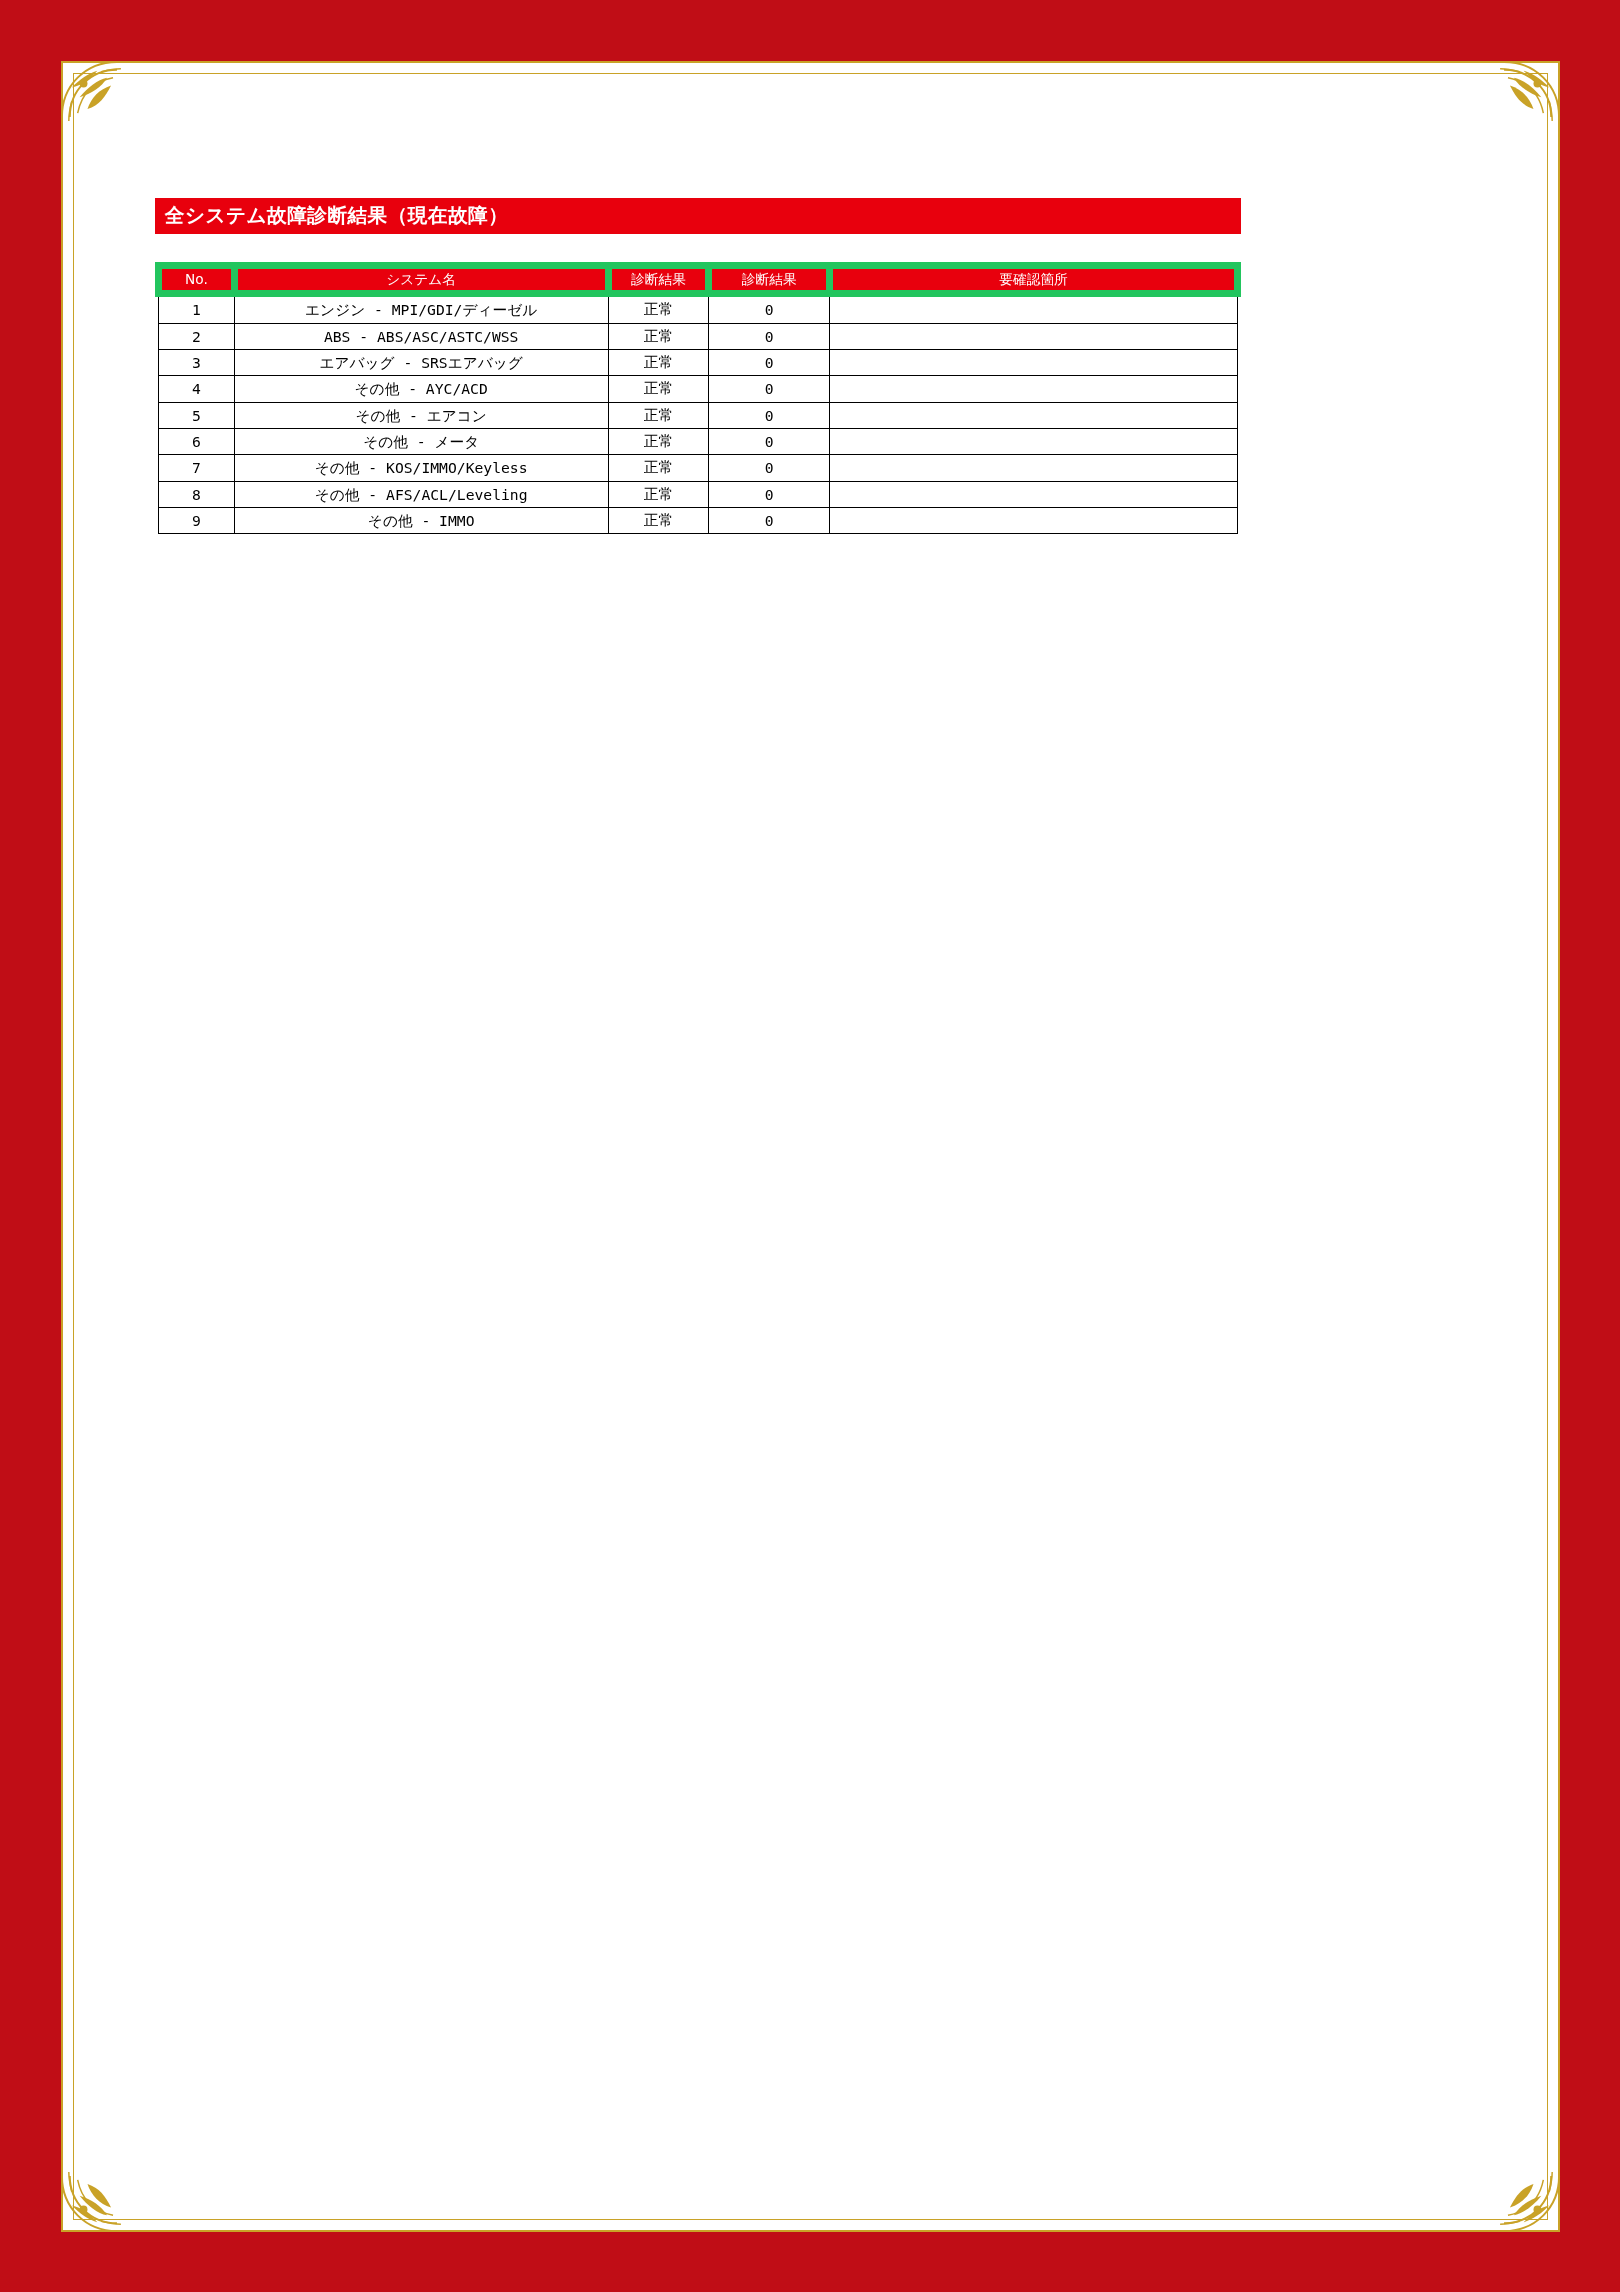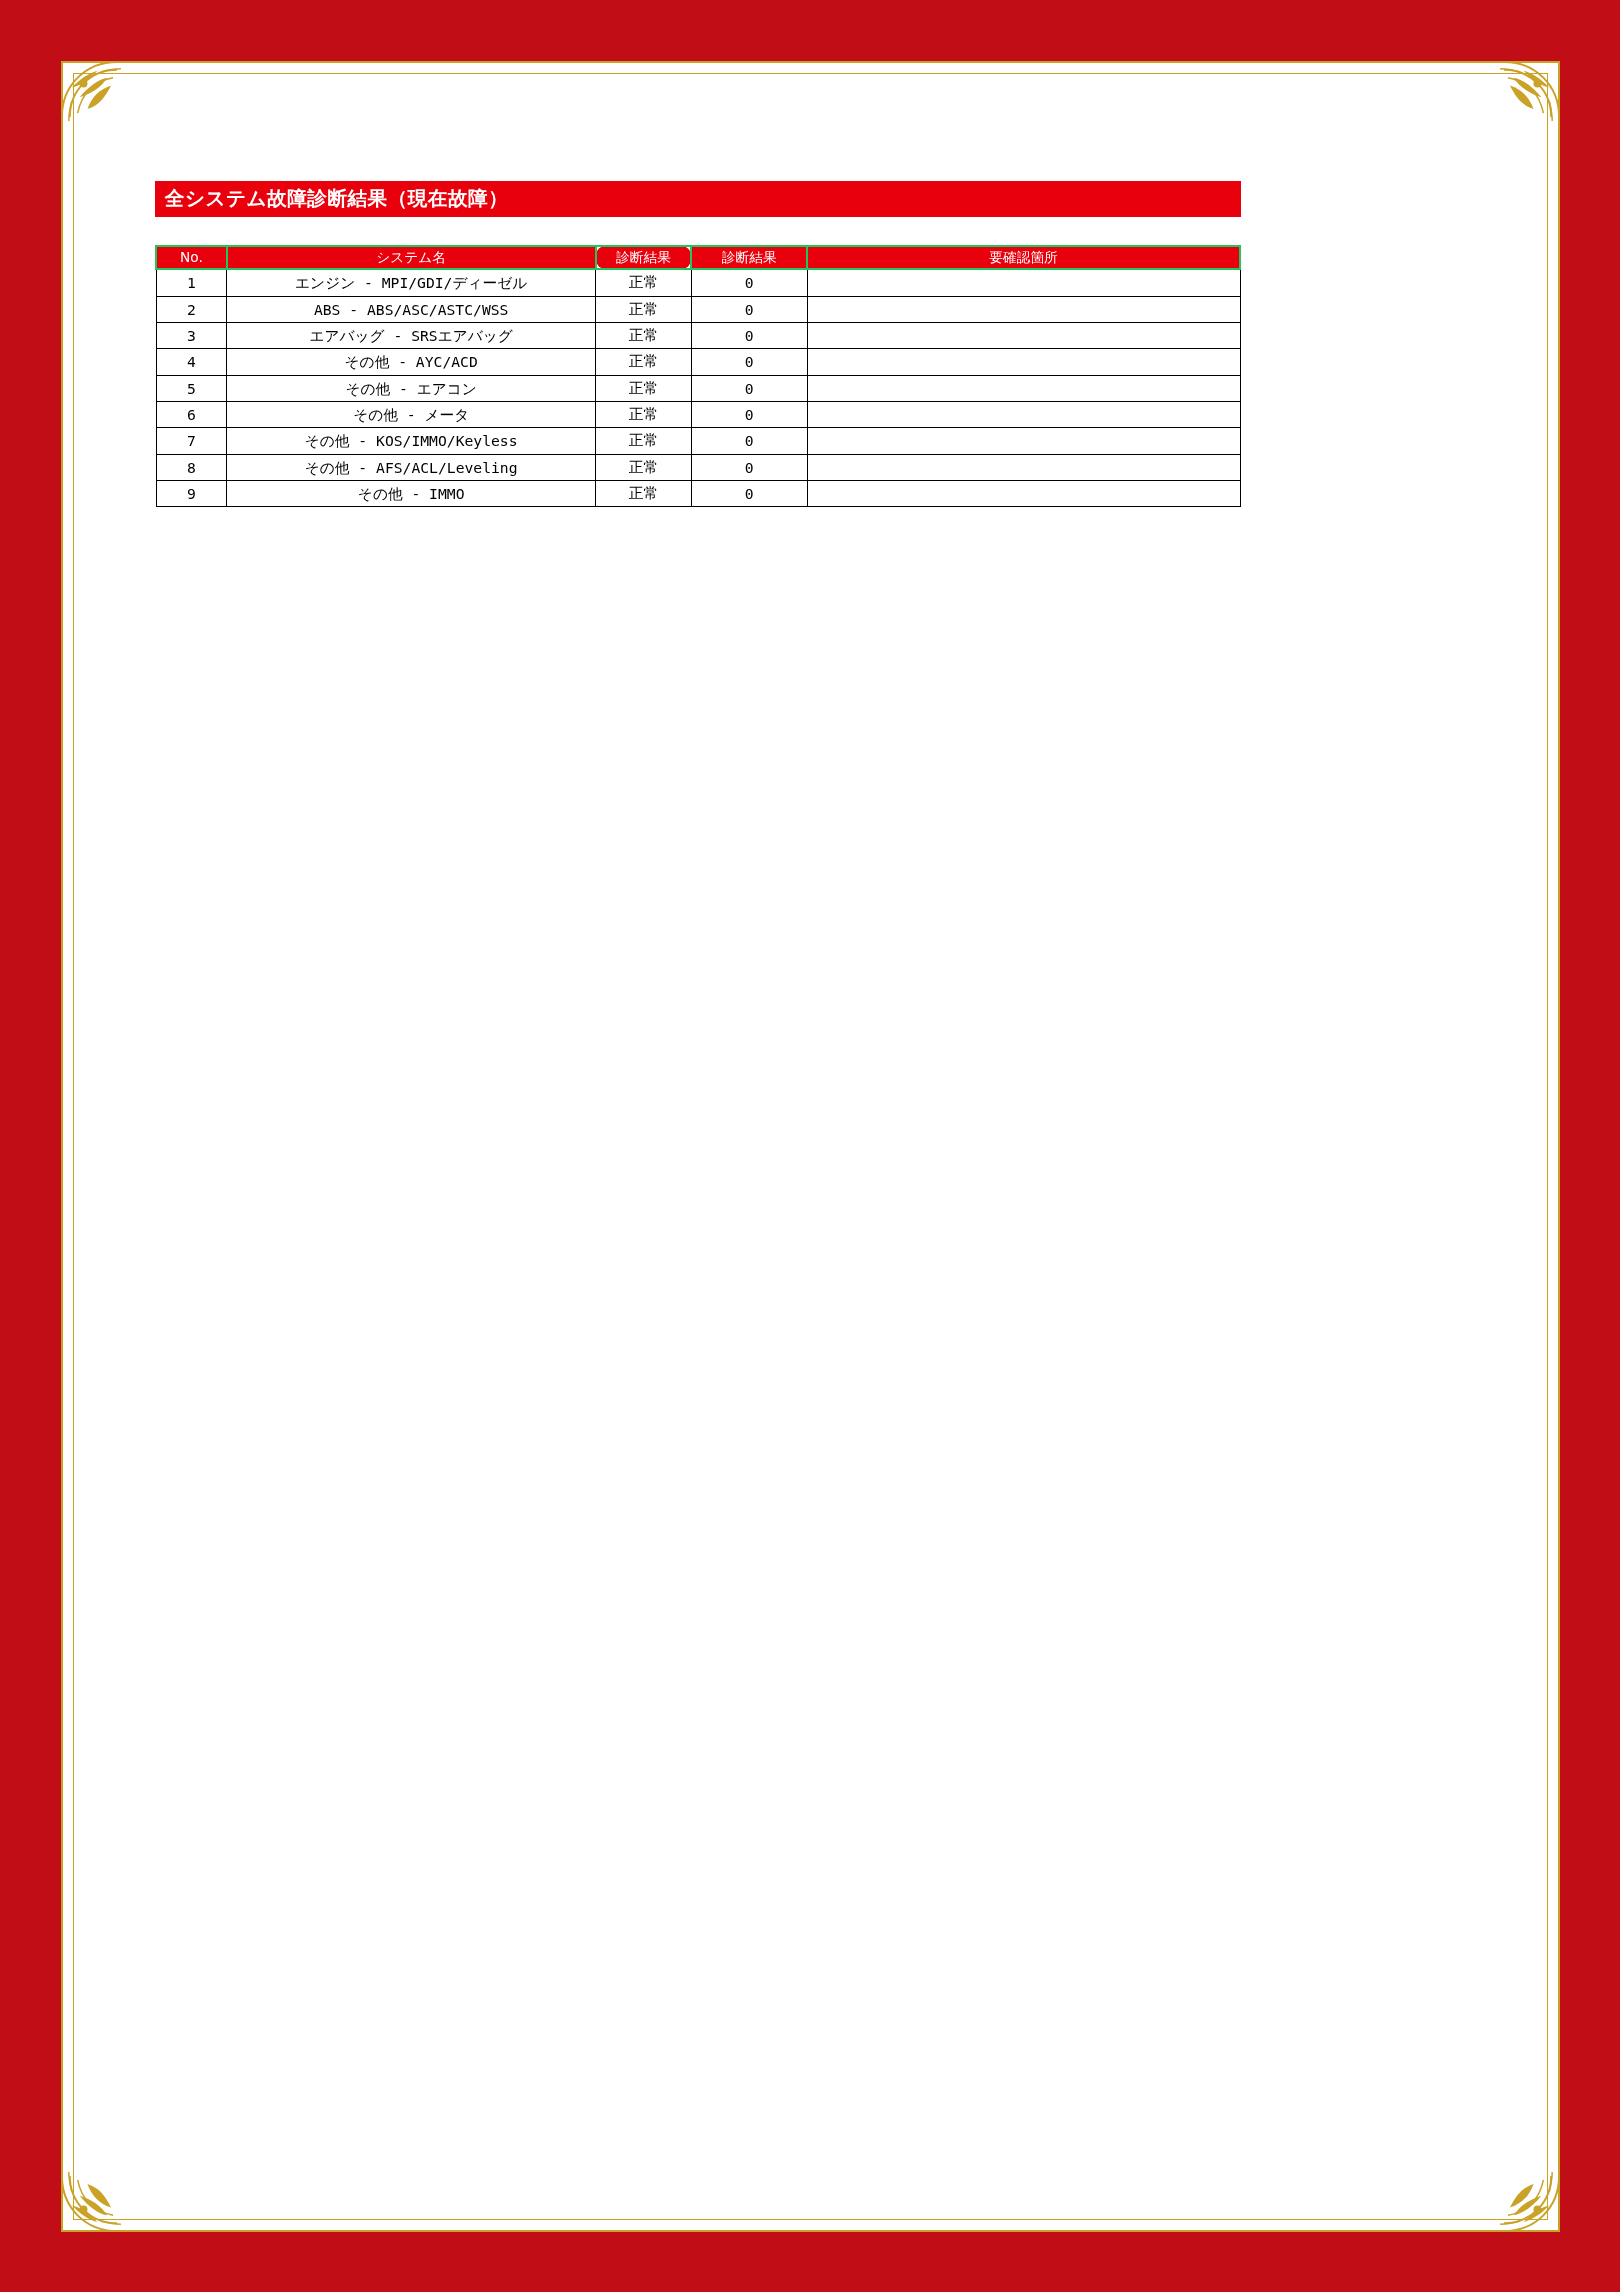--- a/index.html
+++ b/index.html
@@ -51,21 +51,21 @@
   .corner svg { display: block; }
   .corner.tl { left: -2.9px;  top: -2.9px; }
   .corner.tr { right: -2.9px; top: -2.9px;  transform: scaleX(-1); }
   .corner.bl { left: -2.9px;  bottom: -2.9px; transform: scaleY(-1); }
   .corner.br { right: -2.9px; bottom: -2.9px; transform: scale(-1,-1); }
 
   
   .content {
     position: absolute;
     left: 94px;
-    top: 120px;
+    top: 137px;
     width: 1086px;
   }
   .report-title {
     background: #e8000d;
     color: #ffffff;
     font-size: 19.6px;
     font-weight: bold;
     letter-spacing: 0.5px;
     padding: 5.9px 9.8px 6.9px 9.8px;
     box-sizing: border-box;
@@ -78,21 +78,21 @@
     border-collapse: collapse;
     width: 100%;
     table-layout: fixed;
     font-size: 14.7px;
   }
   table.diag th {
     background: #e8000d;
     color: #ffffff;
     font-weight: normal;
     font-size: 13.7px;
-    border: 2px solid #22c55e;
+    border: 7px solid #22c55e;
     padding: 2px 3.9px;
     text-align: center;
     line-height: 1.3;
   }
   table.diag td {
     border: 1px solid #000000;
     padding: 2px 5.9px;
     line-height: 1.45;
     height: 25.5px;
     box-sizing: border-box;

